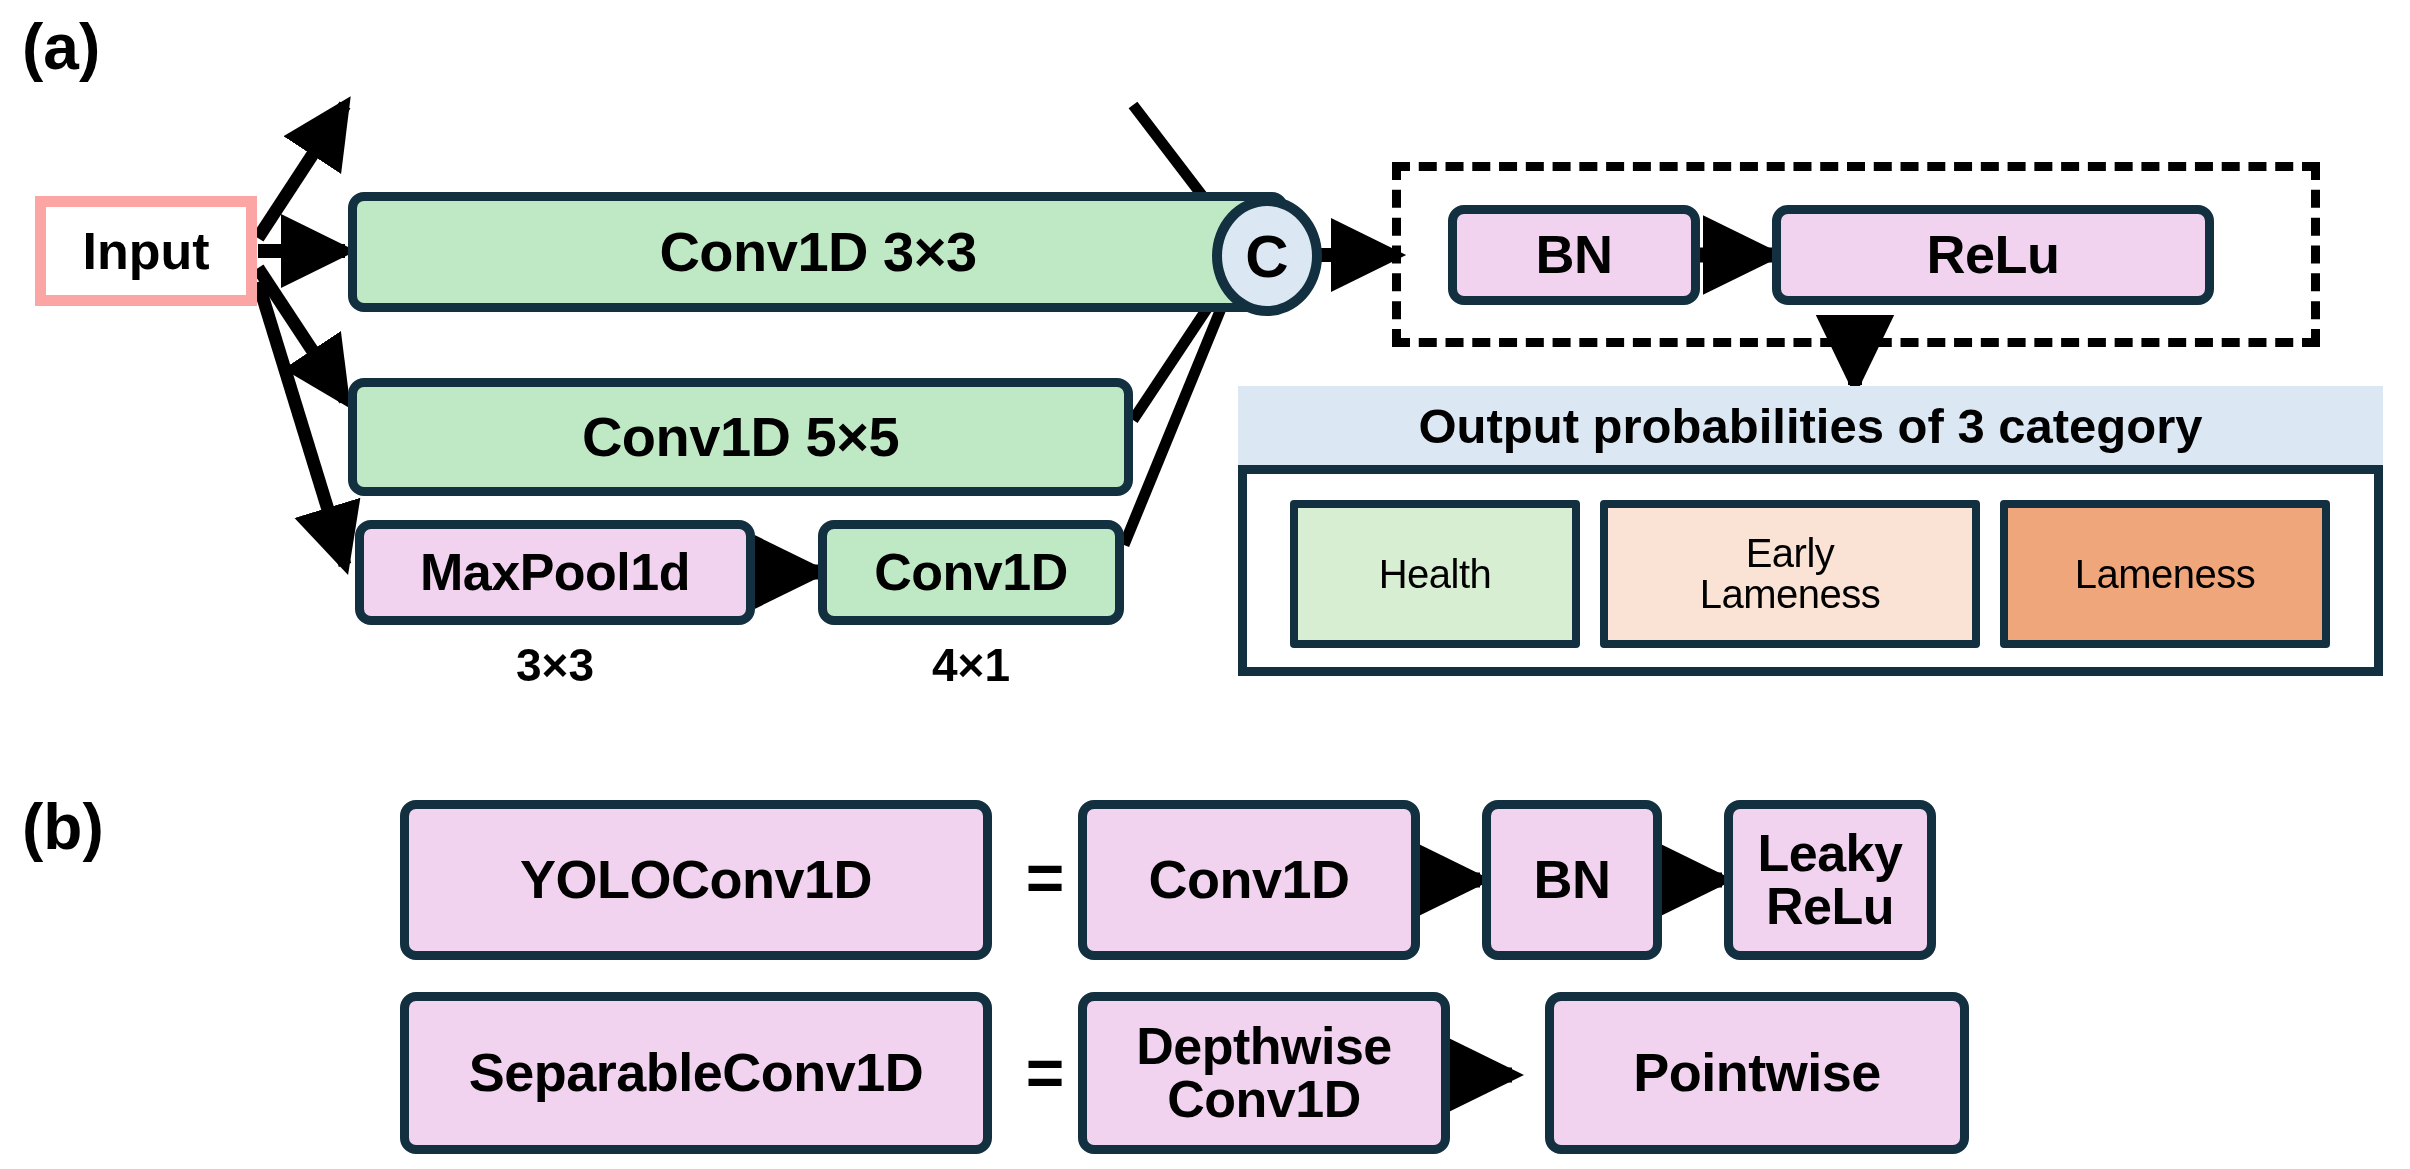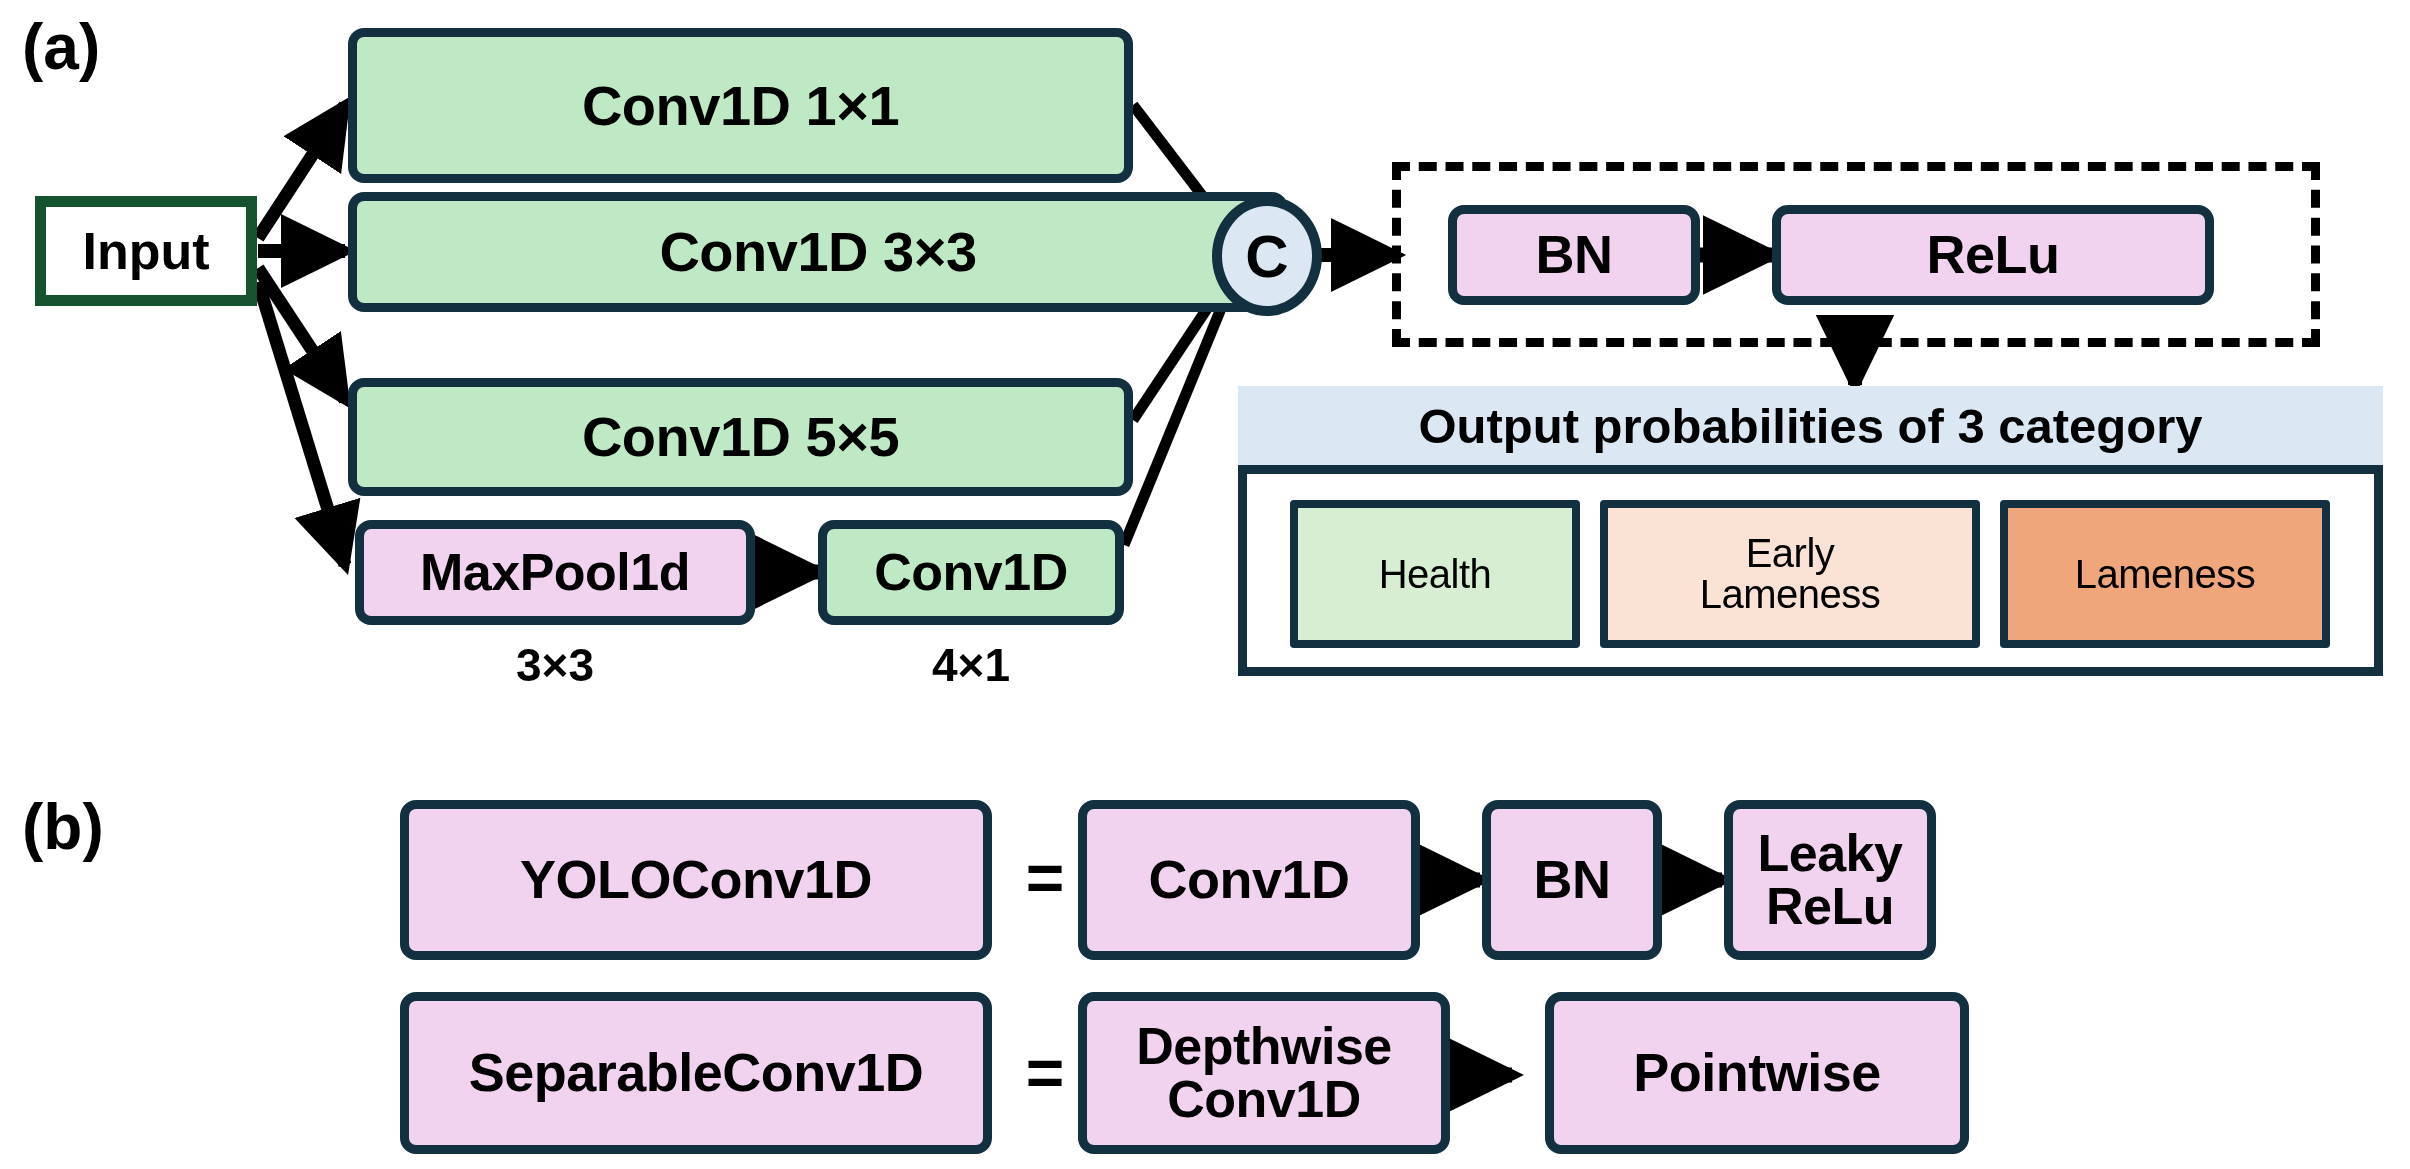--- a/index.html
+++ b/index.html
@@ -38,21 +38,21 @@
   .node.pink   { background: #f2d3ef; }
   .node.peach  { background: #fae2d5; }
   .node.orange { background: #f0a67b; }
 
   .node.sq { border-radius: 4px; }
 
   
   #input-box {
     position: absolute;
     box-sizing: border-box;
-    border: 11px solid #14532d;
+    border: 11px solid #fca5a5;
     border-radius: 0;
     background: #ffffff;
     display: flex;
     align-items: center;
     justify-content: center;
     font-weight: bold;
     color: #000;
     z-index: 6;
   }
 
@@ -180,21 +180,20 @@
     <path d="M1660,880 L1722,880" stroke="#000" stroke-width="15" fill="none" marker-end="url(#ah)"></path>
 
     <path d="M1450,1075 L1512,1075" stroke="#000" stroke-width="15" fill="none" marker-end="url(#ah)"></path>
   </svg>
 
   <div class="panel-label" style="left:22px; top:10px;">(a)</div>
   <div class="panel-label" style="left:22px; top:790px;">(b)</div>
 
   <div id="input-box" style="left:35px; top:196px; width:222px; height:110px; font-size:52px;">Input</div>
 
-  <div class="node green" style="left:348px; top:28px; width:785px; height:155px; font-size:56px;">Conv1D  1×1</div>
 
   <div class="node green" style="left:348px; top:192px; width:940px; height:120px; font-size:56px;">Conv1D  3×3</div>
 
   <div class="node green" style="left:348px; top:378px; width:785px; height:118px; font-size:56px;">Conv1D  5×5</div>
 
   <div class="node pink" style="left:355px; top:520px; width:400px; height:105px; font-size:52px;">MaxPool1d</div>
   <div class="caption" style="left:355px; top:638px; width:400px;">3×3</div>
 
   <div class="node green" style="left:818px; top:520px; width:306px; height:105px; font-size:52px;">Conv1D</div>
   <div class="caption" style="left:818px; top:638px; width:306px;">4×1</div>

